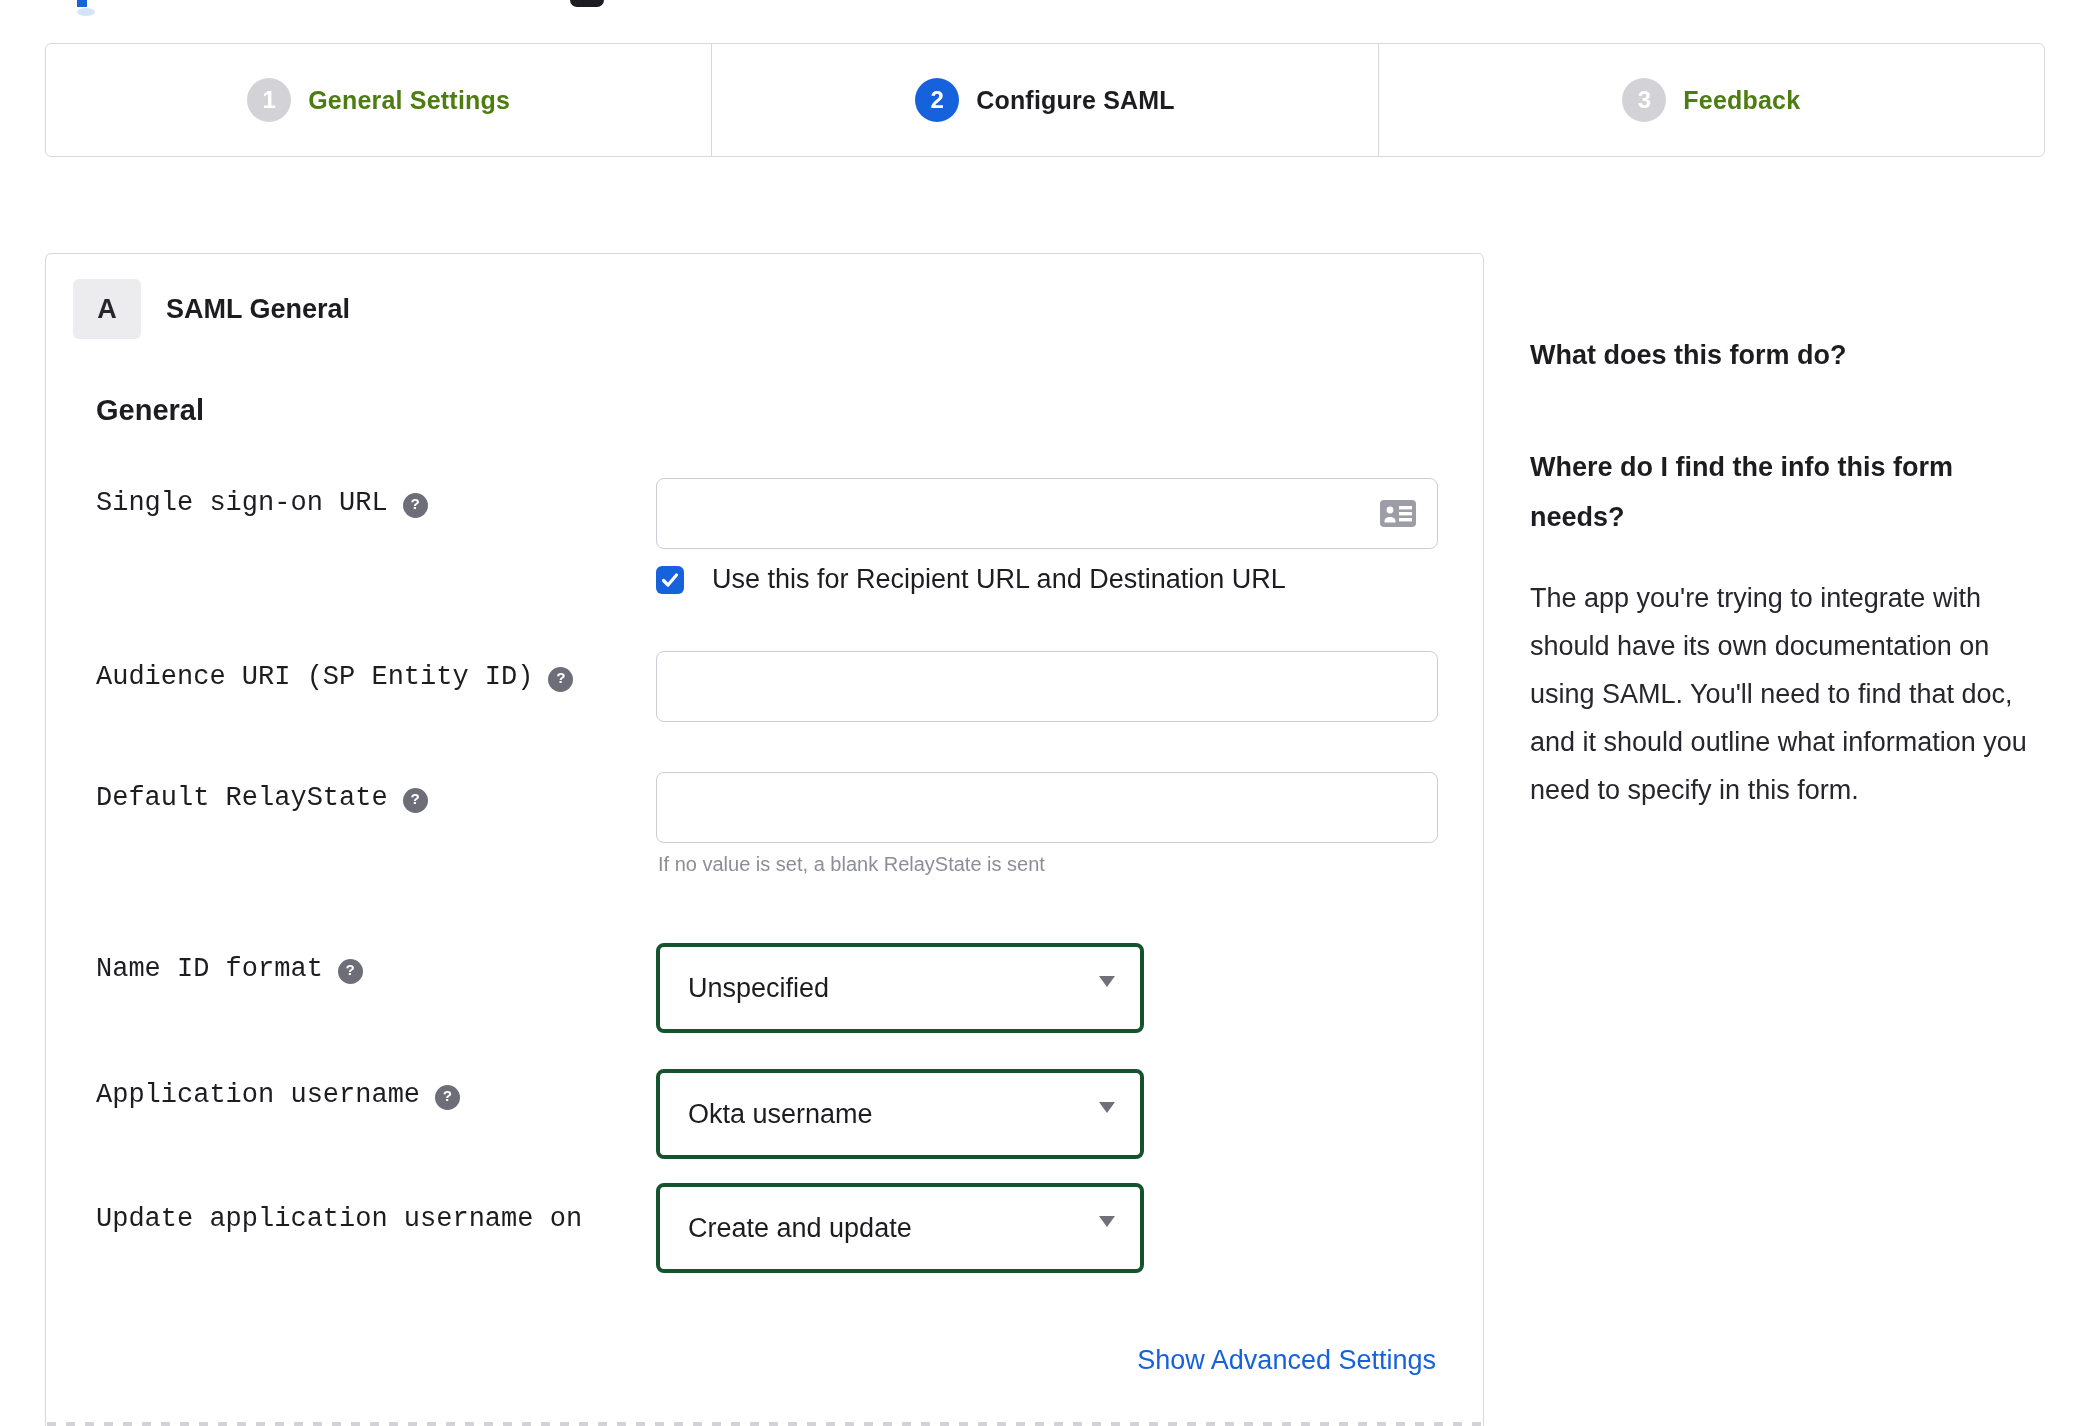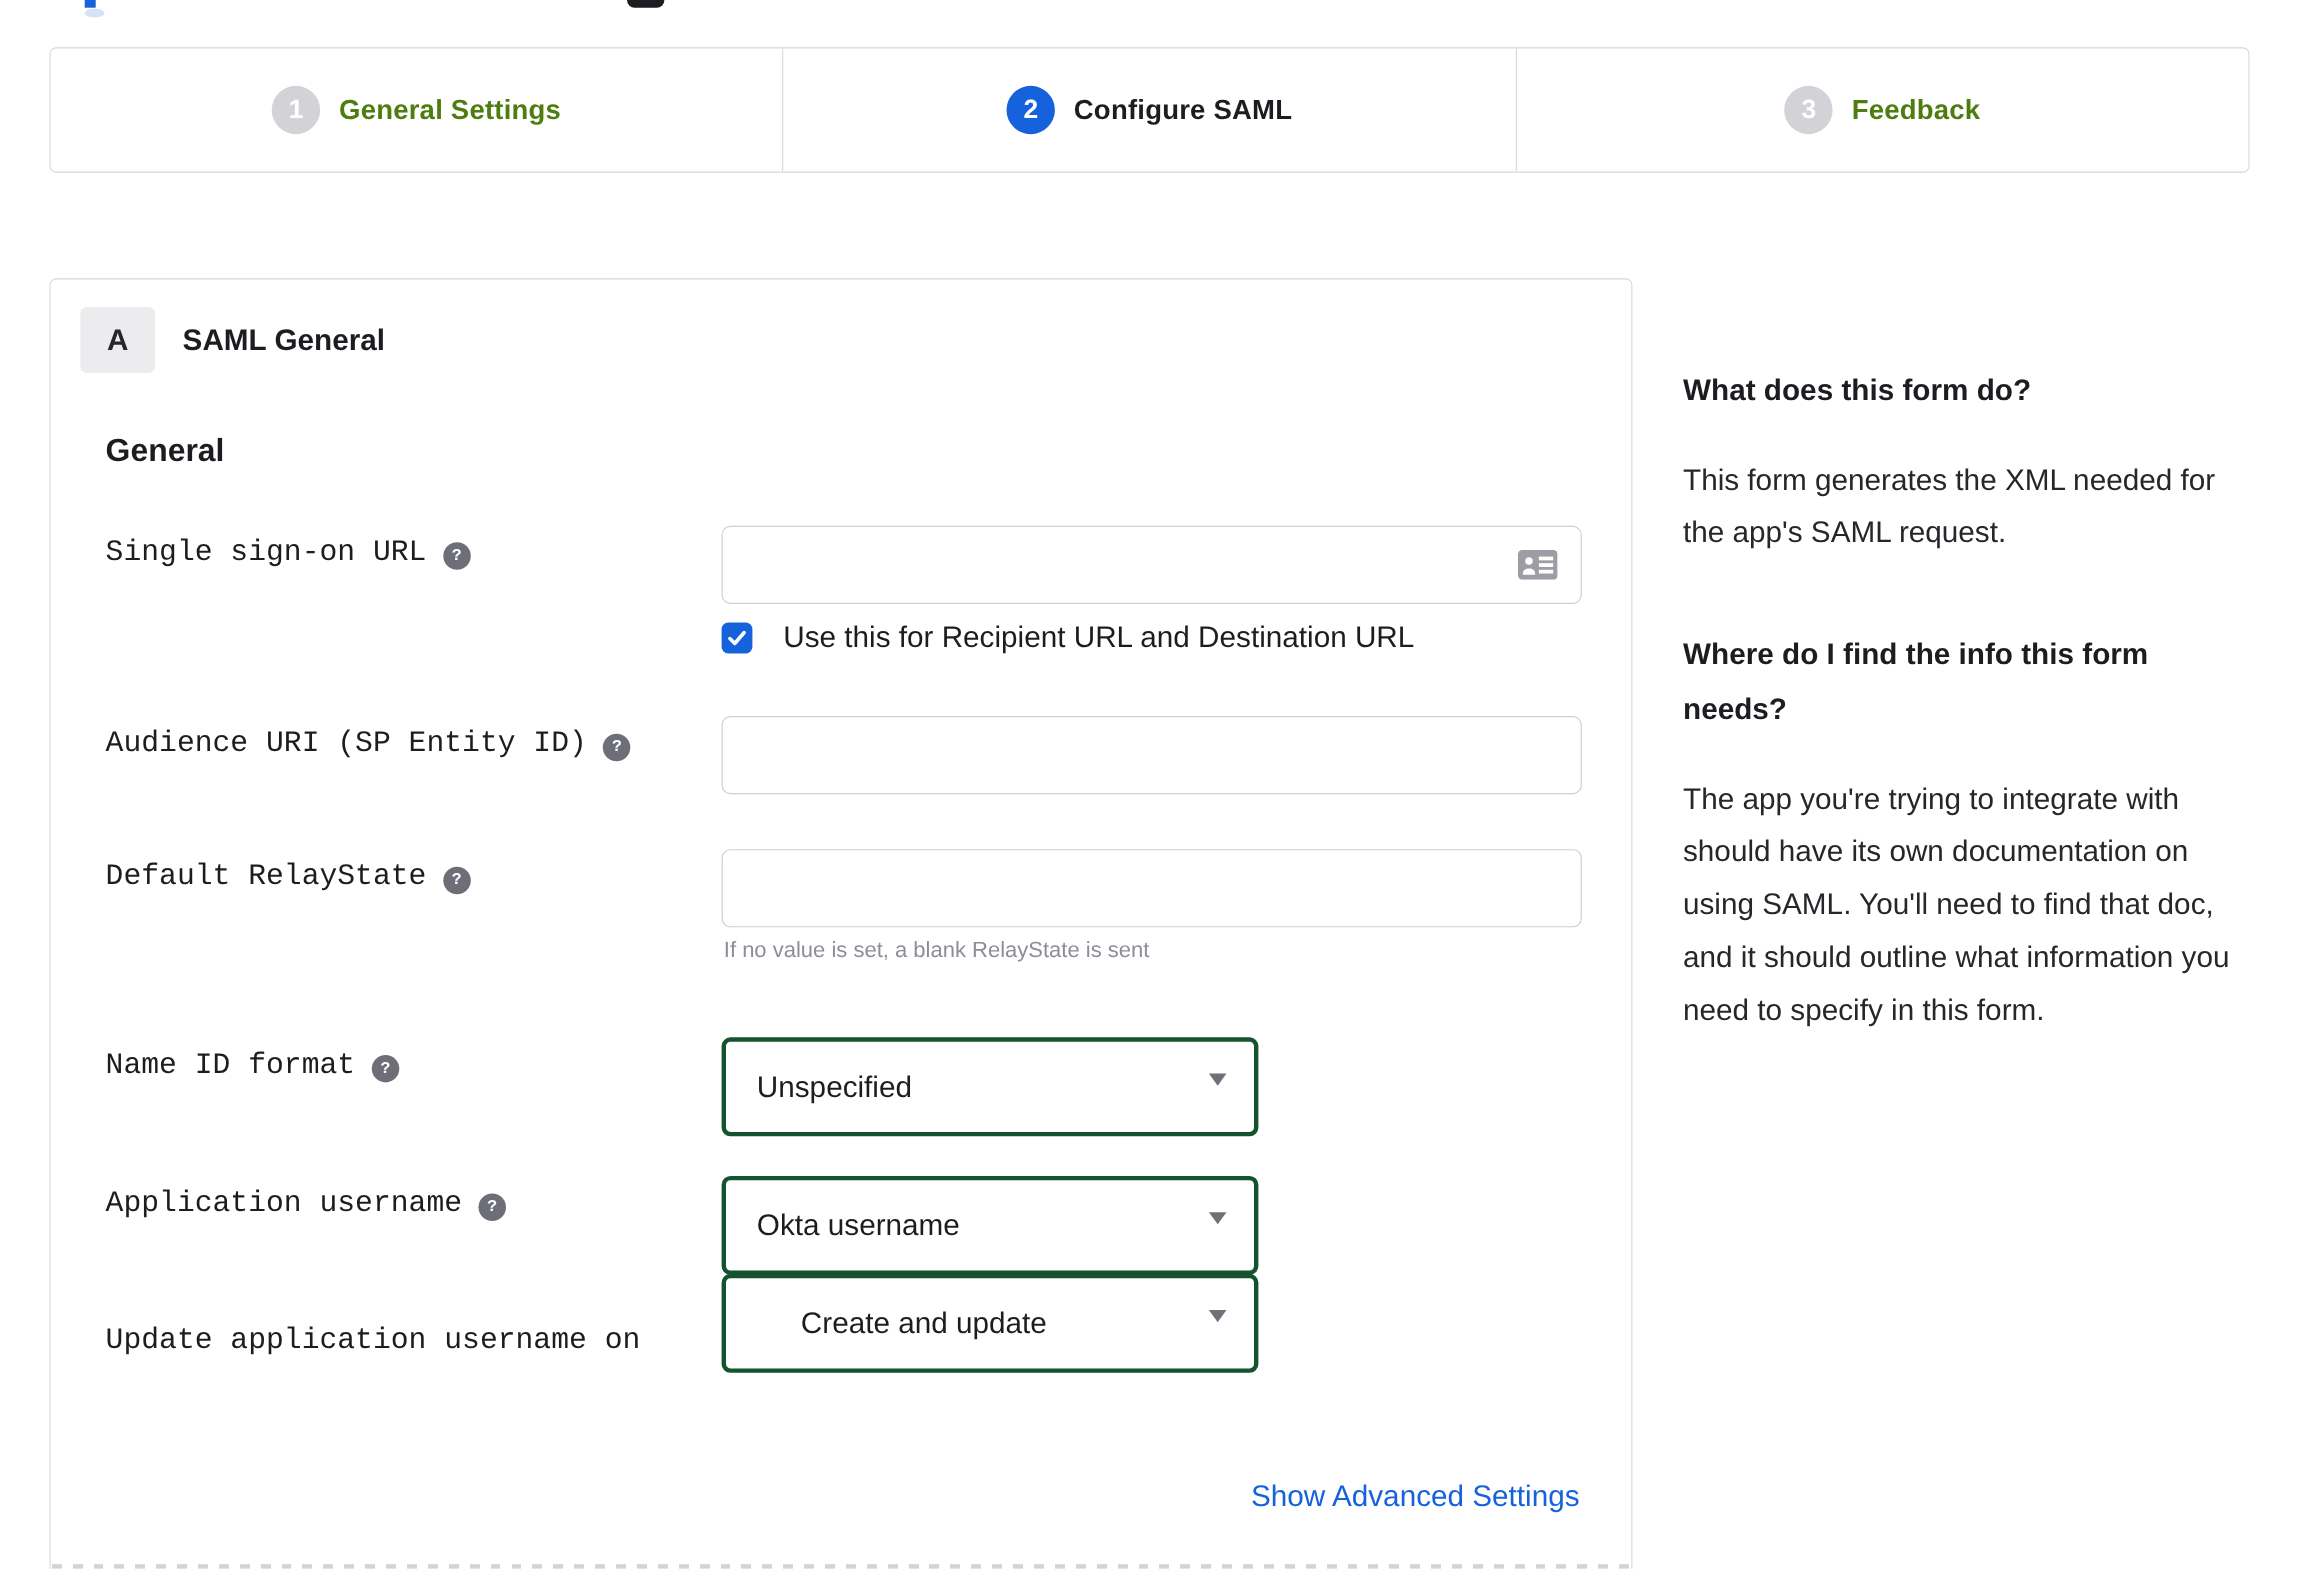--- a/index.html
+++ b/index.html
@@ -152,28 +152,27 @@
     <span class="help-icon">?</span>
   </div>
   <div class="select" style="top:815px;">
     <div class="select-value">Okta username</div>
     <div class="caret"></div>
   </div>
 
   <div class="field-label" style="top:950px;">
     <span>Update application username on</span>
   </div>
-  <div class="select" style="top:904px;padding-left:40px;">
+  <div class="select" style="top:929px;">
     <div class="select-value">Create and update</div>
     <div class="caret"></div>
   </div>
 
   <div class="advanced-link">Show Advanced Settings</div>
 
   <div class="dashed-divider"></div>
 </div>
 
 <div class="sidebar">
   <h3>What does this form do?</h3>
-  <p>This form generates the XML needed for the app's SAML request.</p>
   <h3 class="h2">Where do I find the info this form needs?</h3>
   <p>The app you're trying to integrate with should have its own documentation on using SAML. You'll need to find that doc, and it should outline what information you need to specify in this form.</p>
 </div>
 
 </body></html>

